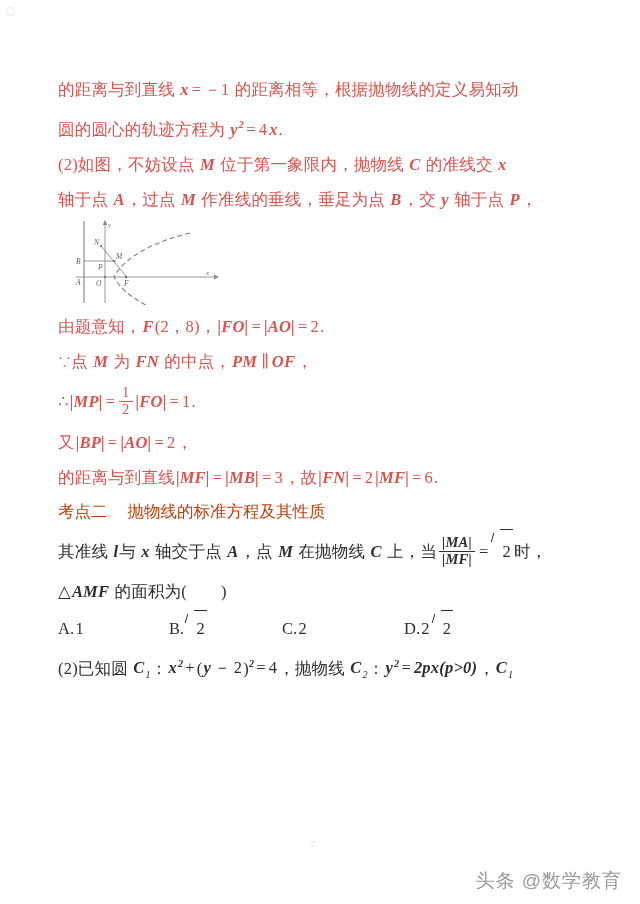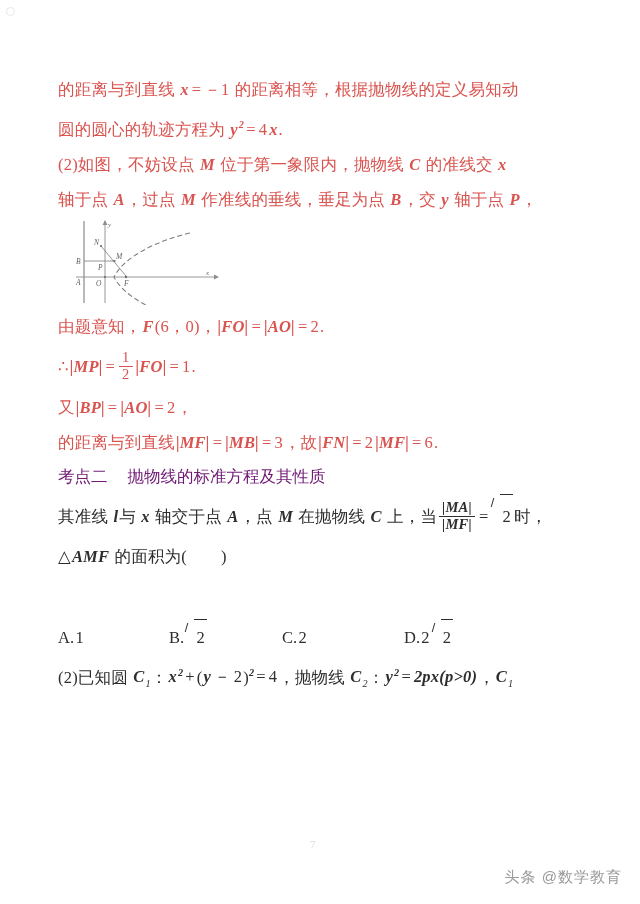--- a/index.html
+++ b/index.html
@@ -106,50 +106,50 @@
     height: 86px;
     margin: 2px 0 4px 6px;
     width: 180px;
   }
   .figure-wrap svg { display: block; }
 
   
   .section-head {
     font-size: 16.5px;
     line-height: 33px;
-    color: #701a75;
+    color: #c2410c;
     white-space: nowrap;
   }
   .section-head .sh-gap { display: inline-block; width: 20px; }
 
   .example-line { color: #2e2e2e; }
   .example-line .ex-tag { font-weight: bold; }
   .ex-gap { display: inline-block; width: 14px; }
 
   .options { color: #2e2e2e; }
-  .opt { display: inline-block; margin-top: 44px; }
+  .opt { display: inline-block; }
   .opt-gap-1 { display: inline-block; width: 84px; }
   .opt-gap-2 { display: inline-block; width: 74px; }
   .opt-gap-3 { display: inline-block; width: 96px; }
 
   .blank-paren { display: inline-block; width: 34px; }
 
   .page-mark {
     position: absolute;
     left: 310px;
     top: 838px;
     font-size: 11px;
     color: #dcdcdc;
   }
 
   .watermark {
     position: absolute;
     right: 18px;
     top: 868px;
-    font-size: 15px;
+    font-size: 19px;
     color: #9a9a9a;
     font-family: "Liberation Sans", sans-serif;
     letter-spacing: 1px;
     white-space: nowrap;
   }
 </style>
 </head>
 <body>
 
 <div class="page">
@@ -204,23 +204,26 @@
         <text x="52" y="40" font-size="7.5" font-style="italic" fill="#5f5f5f" font-family="Liberation Serif, serif">M</text>
         <text x="12" y="45" font-size="7.5" font-style="italic" fill="#5f5f5f" font-family="Liberation Serif, serif">B</text>
         <text x="34" y="51" font-size="7.5" font-style="italic" fill="#5f5f5f" font-family="Liberation Serif, serif">P</text>
         <text x="12" y="66" font-size="7.5" font-style="italic" fill="#5f5f5f" font-family="Liberation Serif, serif">A</text>
         <text x="32" y="67" font-size="7.5" font-style="italic" fill="#5f5f5f" font-family="Liberation Serif, serif">O</text>
         <text x="60" y="67" font-size="7.5" font-style="italic" fill="#5f5f5f" font-family="Liberation Serif, serif">F</text>
       </svg>
     </div>
 
     <div class="line red">
-      <span>由题意知，</span><span class="mi">F</span><span>(6，0)</span><span>，</span><span class="mi">|FO|</span><span class="op">=</span><span class="mi">|AO|</span><span class="op">=</span><span class="mn">2</span><span>.</span>
-    </div>
-
+      <span>由题意知，</span><span class="mi">F</span><span>(2，8)</span><span>，</span><span class="mi">|FO|</span><span class="op">=</span><span class="mi">|AO|</span><span class="op">=</span><span class="mn">2</span><span>.</span>
+    </div>
+
+    <div class="line red">
+      <span>∵</span><span>点 </span><span class="mi">M</span><span> 为 </span><span class="mi">FN</span><span> 的中点，</span><span class="mi">PM</span><span class="par">∥</span><span class="mi">OF</span><span>，</span>
+    </div>
 
     <div class="line red" style="line-height:46px;">
       <span>∴</span><span class="mi">|MP|</span><span class="op">=</span><span class="frac"><span class="num">1</span><span class="den">2</span></span><span class="mi">|FO|</span><span class="op">=</span><span class="mn">1</span><span>.</span>
     </div>
 
     <div class="line red">
       <span>又</span><span class="mi">|BP|</span><span class="op">=</span><span class="mi">|AO|</span><span class="op">=</span><span class="mn">2</span><span>，</span>
     </div>
 
 

